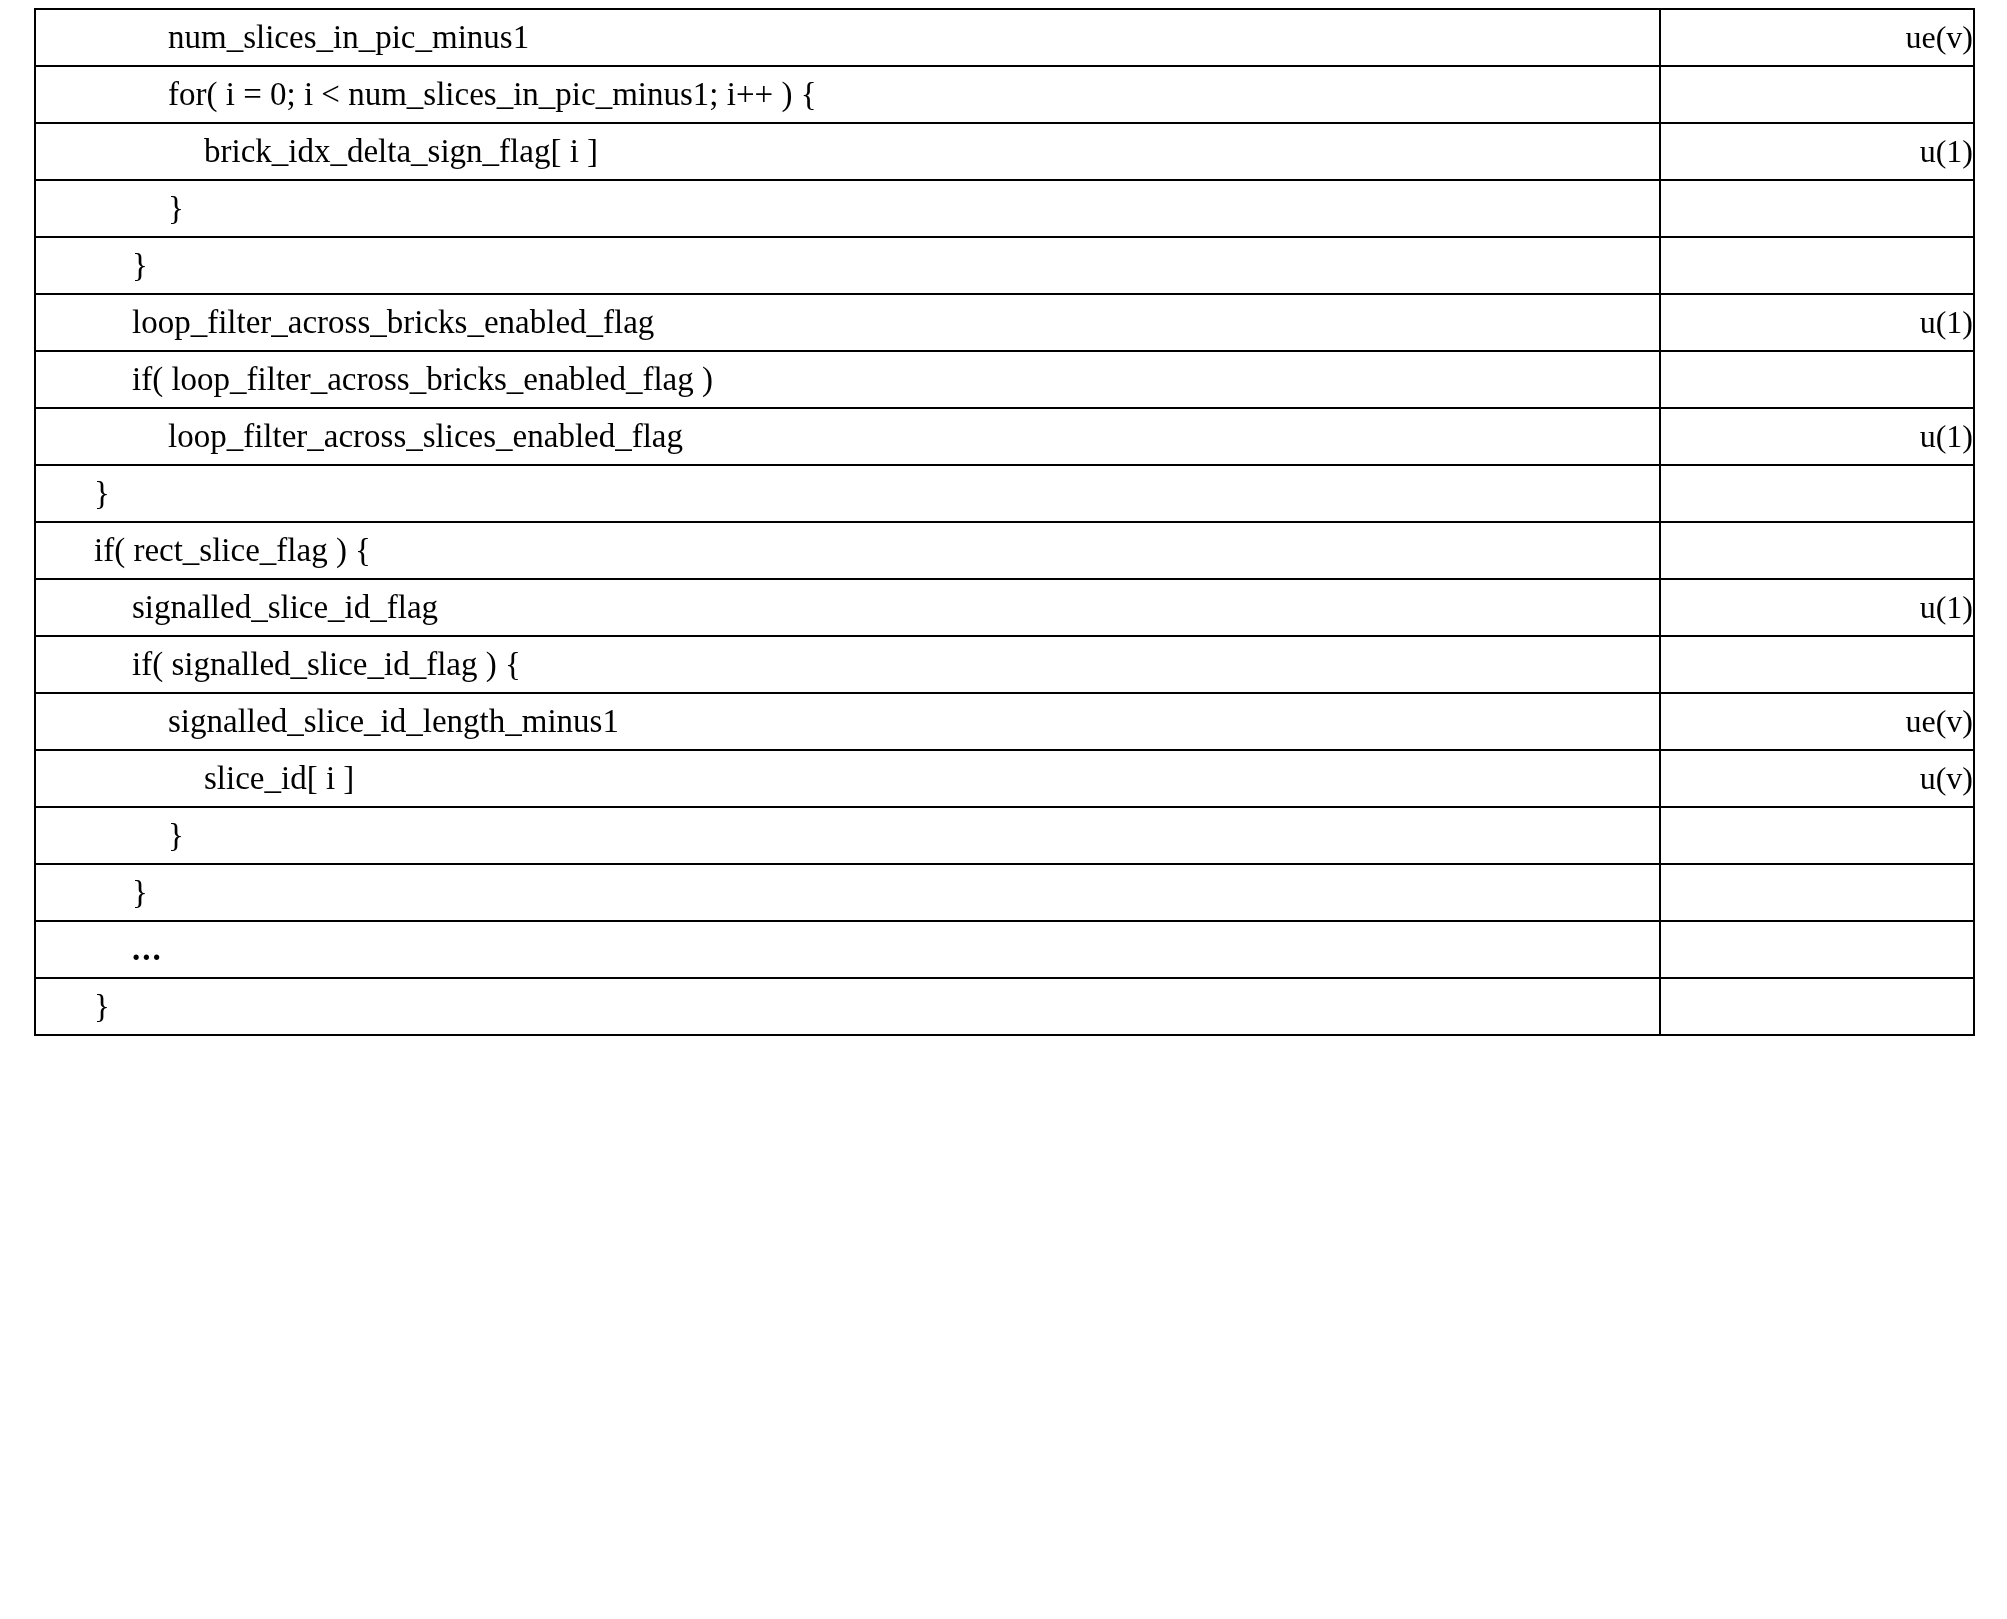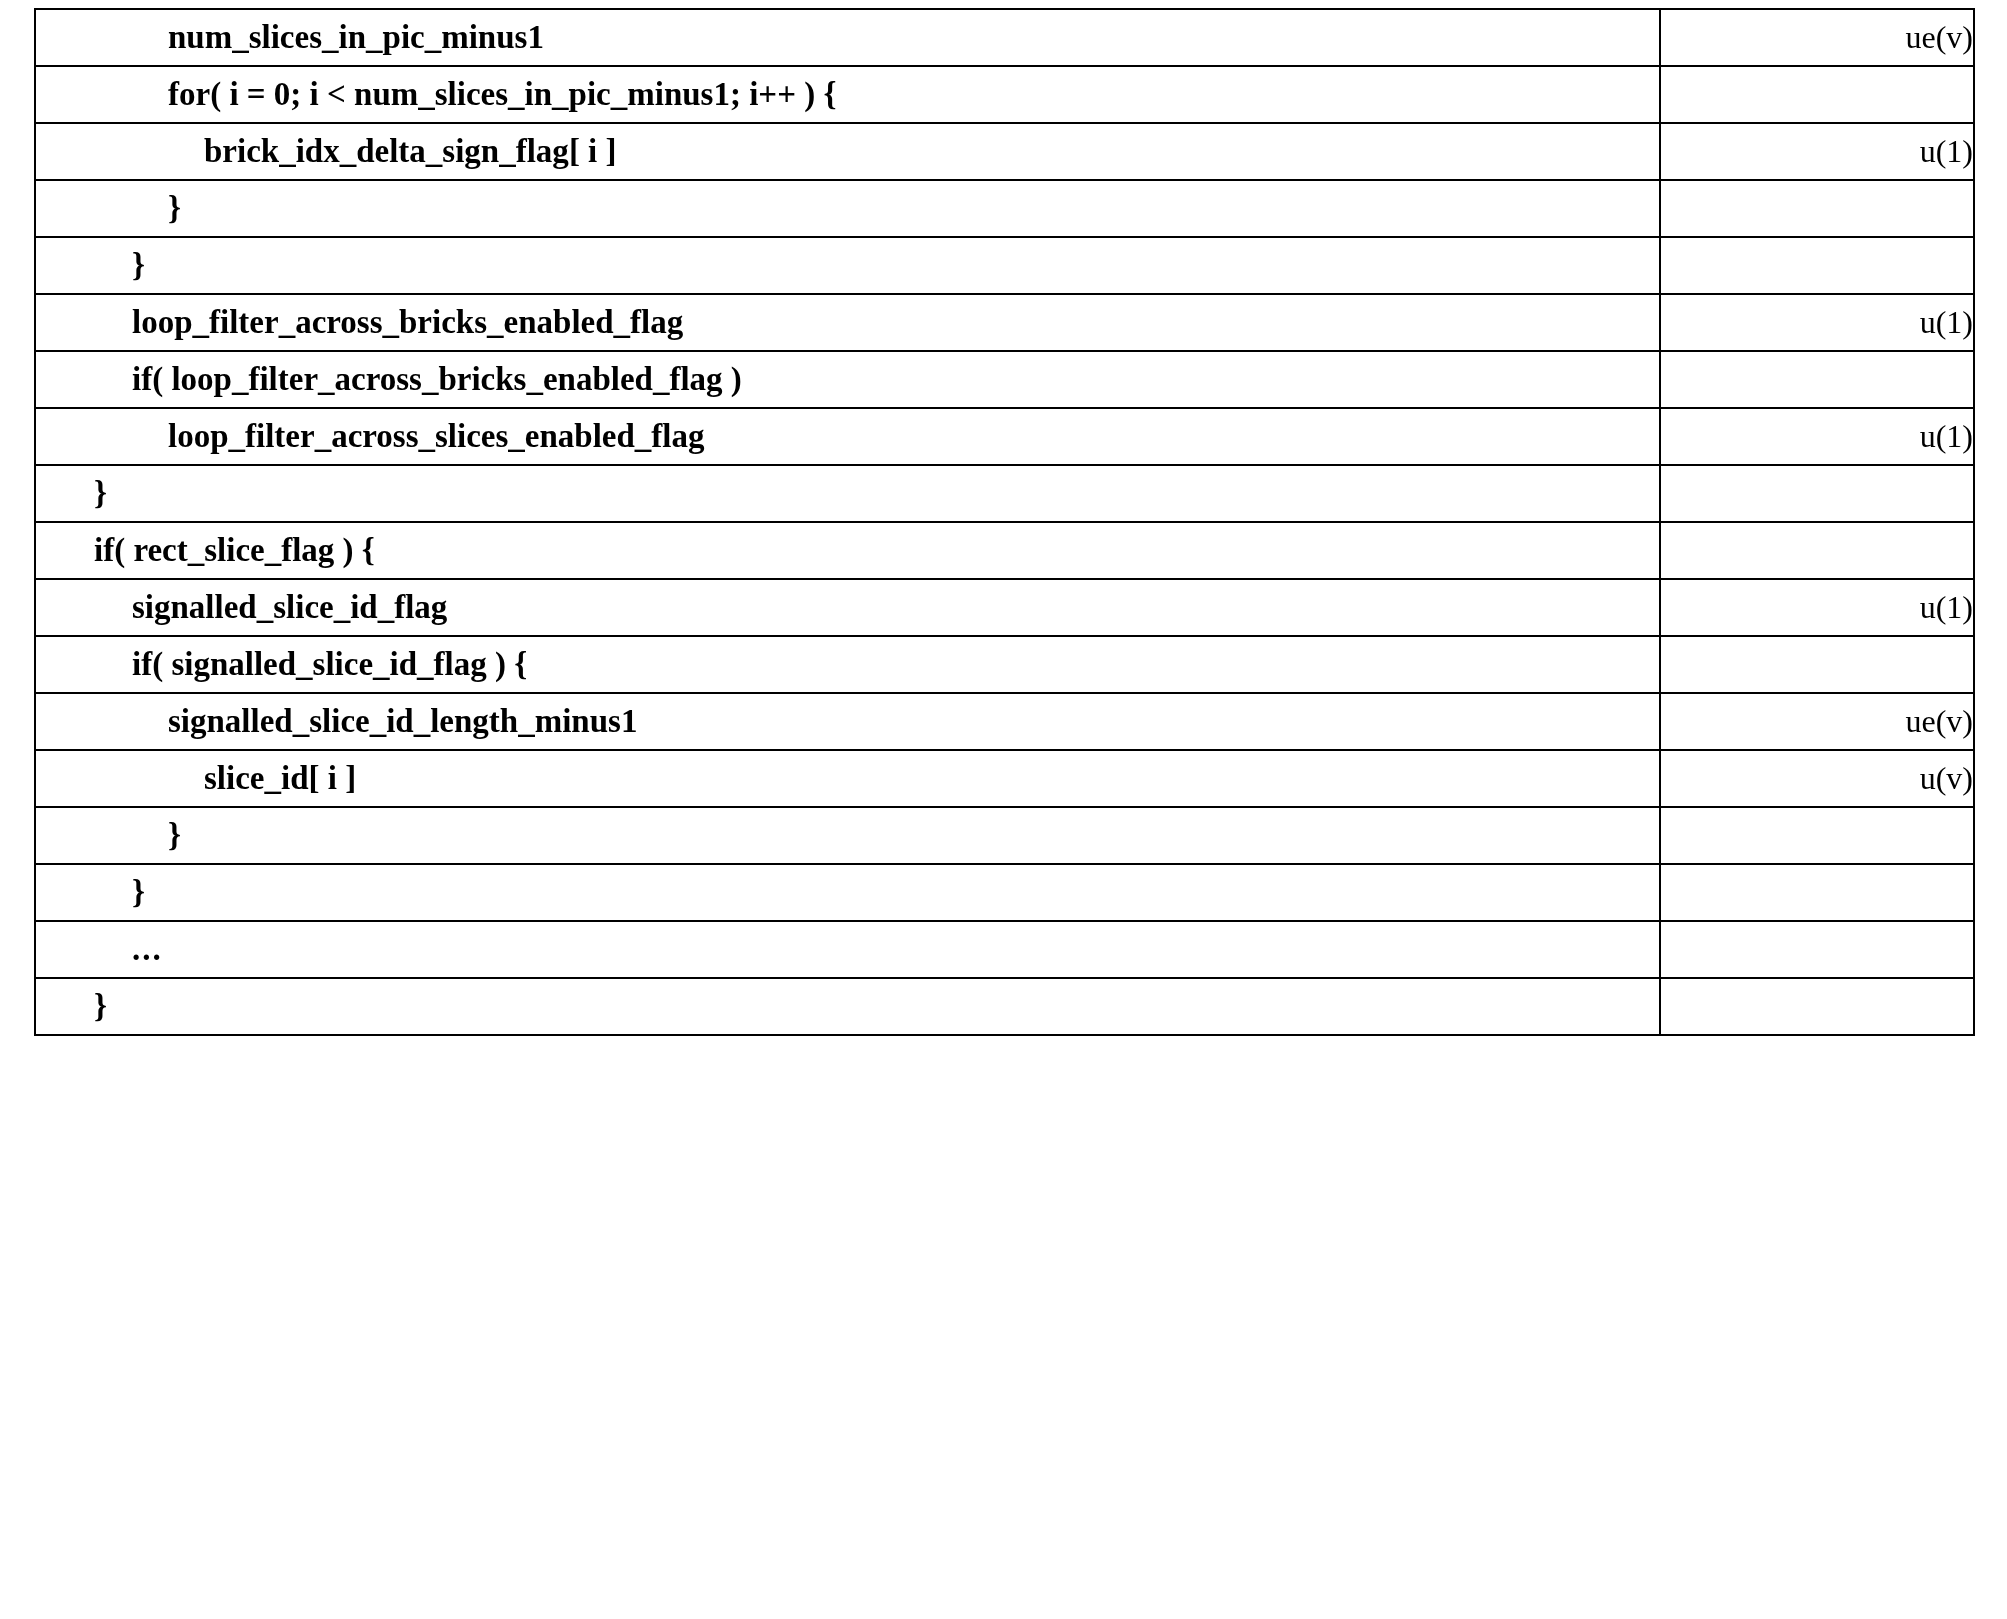--- a/index.html
+++ b/index.html
@@ -35,25 +35,25 @@
     white-space: pre;
   }
   #syntax-table td.syntax-cell {
     text-align: left;
   }
   #syntax-table td.descriptor-cell {
     text-align: right;
     font-size: 32px;
   }
   .se {
-    font-weight: bold;
+    font-weight: normal;
     margin-top: 45px;
   }
   .plain {
-    font-weight: bold;
+    font-weight: normal;
   }
   .i1 { padding-left: 58px !important; }
   .i2 { padding-left: 96px !important; }
   .i3 { padding-left: 132px !important; }
   .i4 { padding-left: 168px !important; }
   .ellipsis {
     font-weight: bold;
     letter-spacing: 2px;
   }
 </style>

